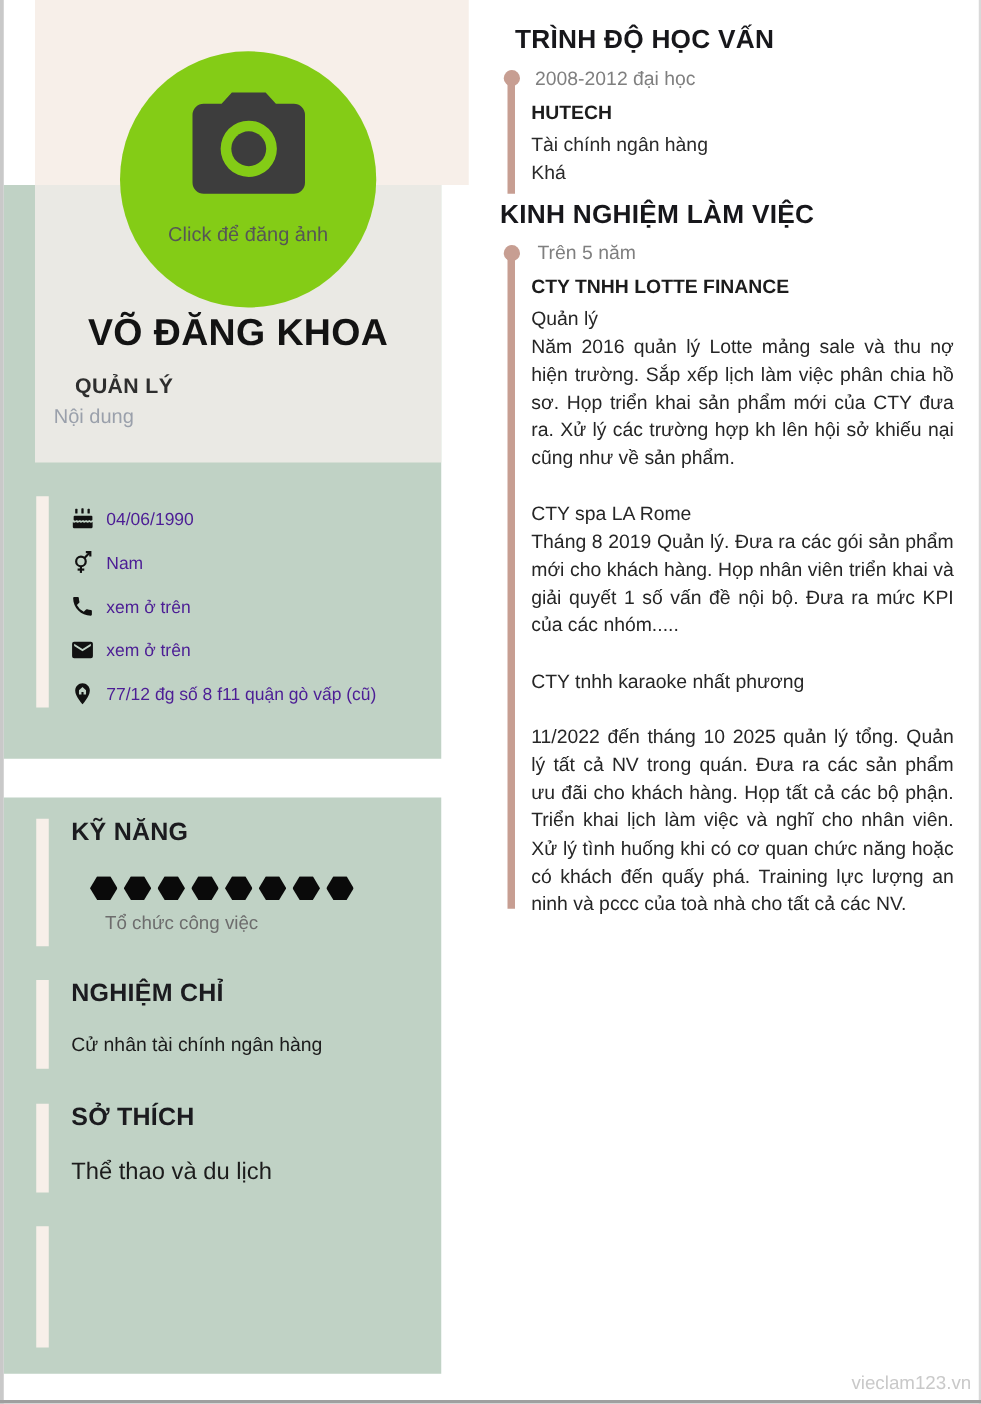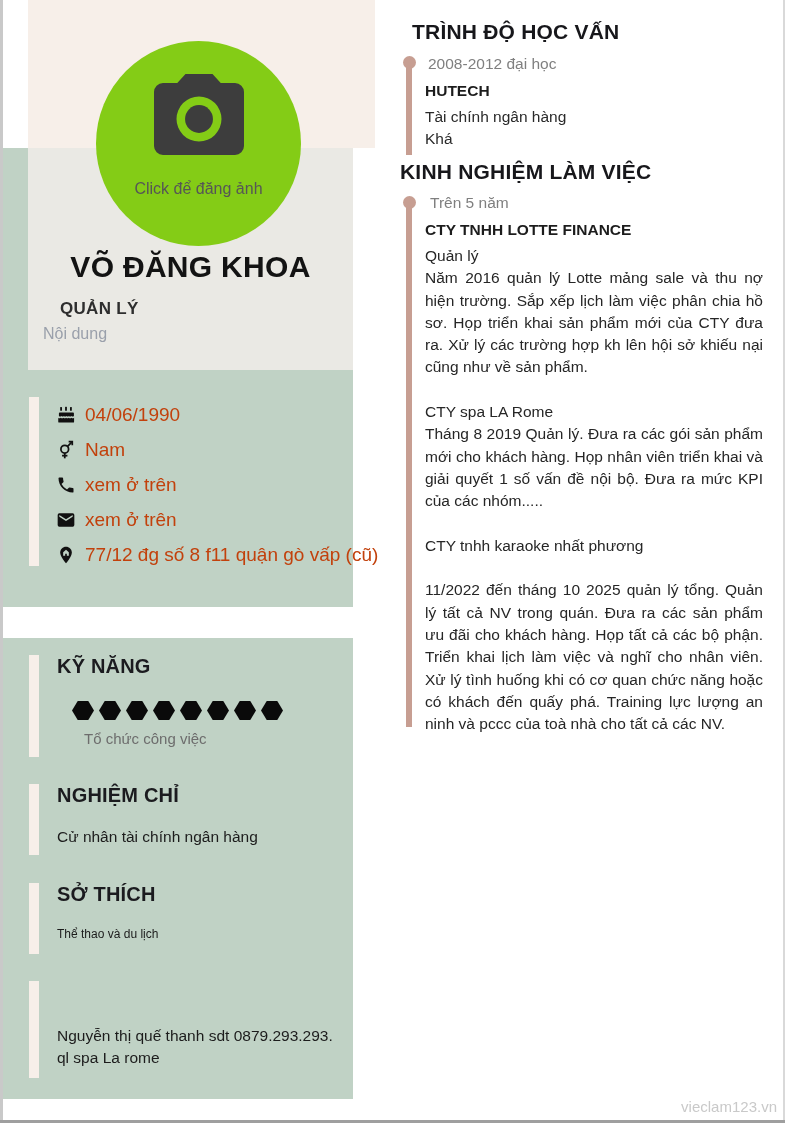--- a/index.html
+++ b/index.html
@@ -24,38 +24,38 @@
   .name{left:28px;top:250px;width:325px;text-align:center;font-size:30px;font-weight:bold;color:#131313;letter-spacing:.3px;}
   .position{left:60px;top:299px;font-size:17px;font-weight:bold;color:#2e2e2e;letter-spacing:.3px;}
   .summary-ph{left:43px;top:325px;font-size:16px;color:#9aa0ab;}
 
   .cream-bar{width:10px;background:#f7efe9;}
   .contact-bar{left:29px;top:397px;height:169px;}
   .contact-list{left:55px;top:397px;width:292px;}
   .contact-row{display:flex;align-items:center;height:35px;}
   .contact-row .cicon{width:21px;height:21px;flex:0 0 21px;display:flex;align-items:center;justify-content:center;}
   .contact-row .cicon svg{width:20px;height:20px;display:block;}
-  .contact-row .cval{margin-left:9px;font-size:19px;color:#c2410c;white-space:nowrap;}
+  .contact-row .cval{margin-left:9px;font-size:14px;color:#4c1d95;white-space:nowrap;}
 
   .green-2{left:3px;top:638px;width:350px;height:461px;background:#c0d2c5;}
   .side-head{font-size:20px;font-weight:bold;color:#1b1b1f;letter-spacing:.2px;}
   .skills-bar{left:29px;top:655px;height:102px;}
   .skills-head{left:57px;top:655px;}
   .skill-dots{left:72px;top:701px;height:19px;display:flex;}
   .hex-dot{width:22px;height:19px;margin-right:5px;background:#0a0a0a;
     clip-path:polygon(26% 0,74% 0,100% 50%,74% 100%,26% 100%,0 50%);}
   .skill-name{left:84px;top:730px;font-size:15px;color:#6d6d6d;}
 
   .cert-bar{left:29px;top:784px;height:71px;}
   .cert-head{left:57px;top:784px;}
   .cert-value{left:57px;top:828px;font-size:15.5px;color:#1c1c1c;}
 
   .hobby-bar{left:29px;top:883px;height:71px;}
   .hobby-head{left:57px;top:883px;}
-  .hobby-value{left:57px;top:927px;font-size:12px;color:#1c1c1c;}
+  .hobby-value{left:57px;top:927px;font-size:19px;color:#1c1c1c;}
 
   .ref-bar{left:29px;top:981px;height:97px;}
   .ref-head{left:57px;top:981px;}
   .ref-value{left:57px;top:1025px;width:292px;font-size:15.5px;line-height:22px;color:#1c1c1c;}
 
   
   .r-head{font-size:21px;font-weight:bold;color:#17171b;letter-spacing:.2px;}
   .edu-head{left:412px;top:20px;}
   .tl-dot{width:13px;height:13px;border-radius:50%;background:#c79e92;}
   .tl-line{width:6px;background:#c79e92;}
@@ -171,21 +171,20 @@
 
   <div class="abs cream-bar cert-bar"></div>
   <div class="abs side-head cert-head">NGHIỆM CHỈ</div>
   <div class="abs cert-value">Cử nhân tài chính ngân hàng</div>
 
   <div class="abs cream-bar hobby-bar"></div>
   <div class="abs side-head hobby-head">SỞ THÍCH</div>
   <div class="abs hobby-value">Thể thao và du lịch</div>
 
   <div class="abs cream-bar ref-bar"></div>
-  <div class="abs ref-value">Nguyễn thị quế thanh sdt 0879.293.293. ql spa La rome</div>
 
   <div class="abs r-head edu-head">TRÌNH ĐỘ HỌC VẤN</div>
   <div class="abs tl-dot edu-dot"></div>
   <div class="abs tl-line edu-line"></div>
   <div class="abs gray-lbl edu-period">2008-2012 đại học</div>
   <div class="abs bold-lbl edu-school">HUTECH</div>
   <div class="abs plain-lbl edu-major">Tài chính ngân hàng</div>
   <div class="abs plain-lbl edu-grade">Khá</div>
 
   <div class="abs r-head exp-head">KINH NGHIỆM LÀM VIỆC</div>

